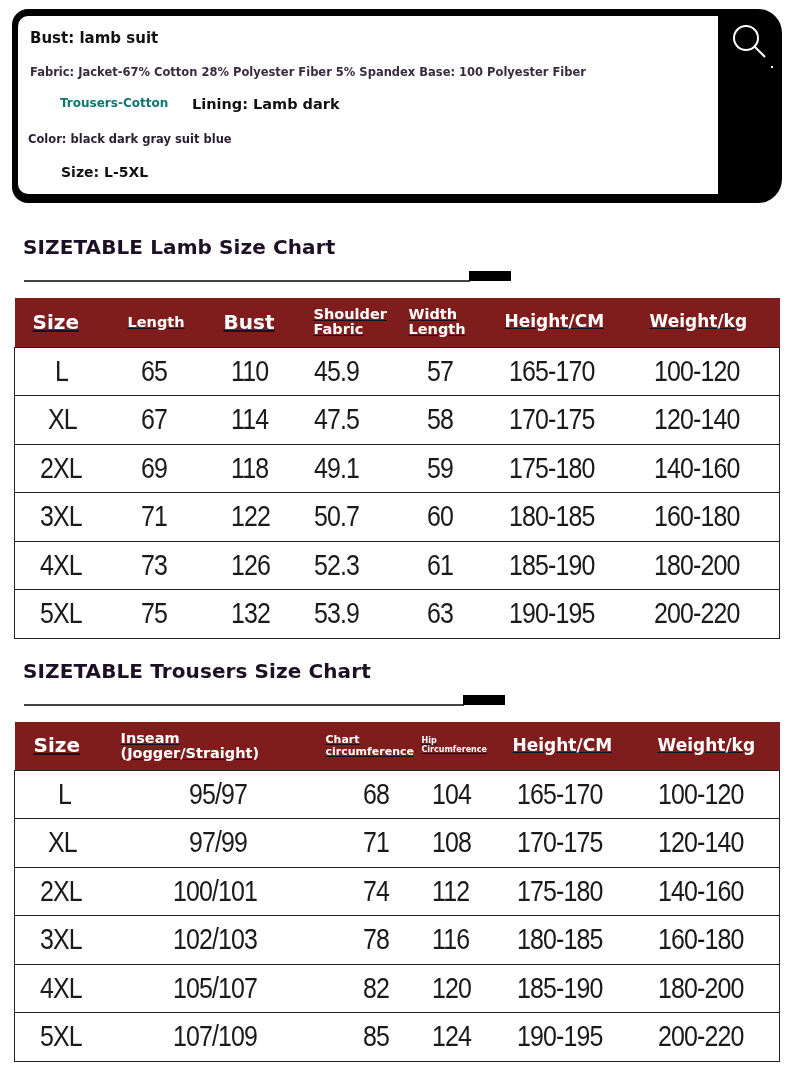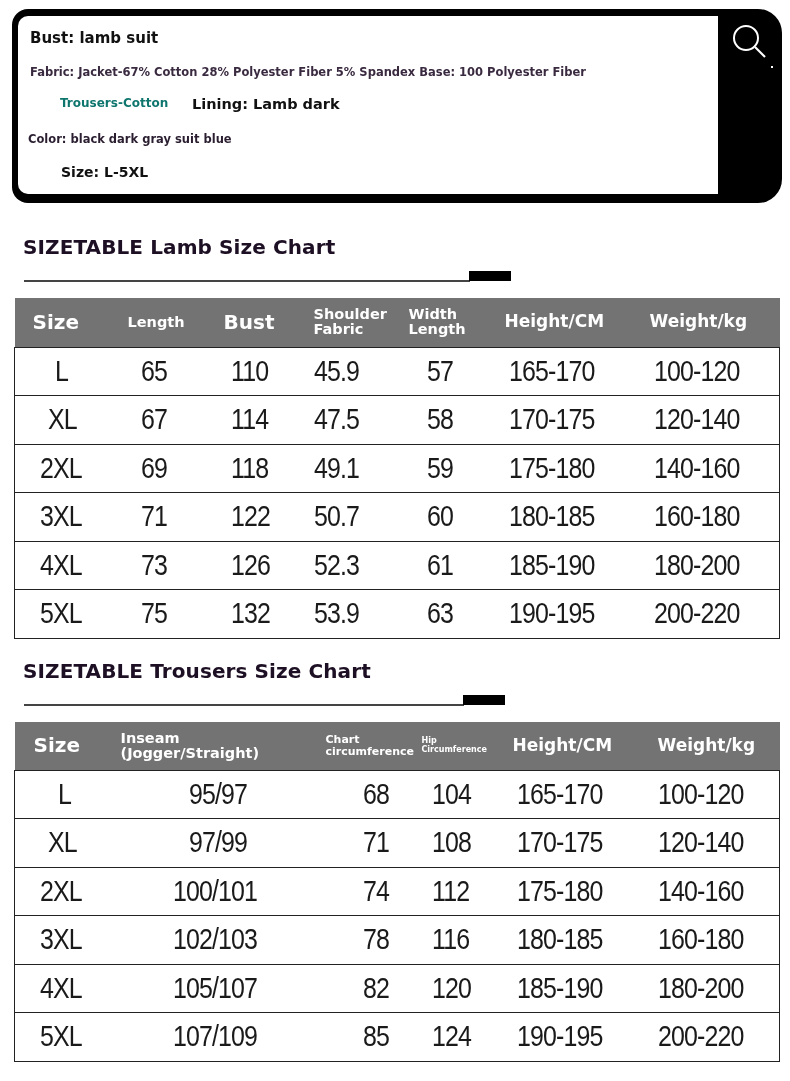--- a/index.html
+++ b/index.html
@@ -23,21 +23,21 @@
 
   
   .sec-title { position:absolute; left:23px; font-size:20px; font-weight:bold; color:#1e1024;
                white-space:nowrap; letter-spacing:0.1px; }
   .sec-line { position:absolute; left:24px; height:1.5px; background:#444; }
   .sec-block { position:absolute; height:10px; background:#000; }
 
   
   .size-table { position:absolute; left:14px; width:765px; border-collapse:collapse;
                 table-layout:fixed; }
-  .size-table thead tr { background:#737373; }
+  .size-table thead tr { background:#7f1d1d;text-decoration:underline; }
   .size-table th { color:#fff; font-weight:bold; text-align:left; padding:0; vertical-align:middle;
                    line-height:1.05; }
   .size-table td { border-top:1.5px solid #222; padding:0; vertical-align:middle;
                    font-family:"Liberation Sans", sans-serif; font-size:29px; color:#1a1a1a;
                    letter-spacing:-1px; transform-origin:left center; }
   .size-table tbody { border:1.5px solid #222; }
   .size-table tbody tr { height:48.5px; }
   .cell-text { display:inline-block; transform:scaleX(0.86); transform-origin:left center; }
 
   #coat-table { top:298px; }

